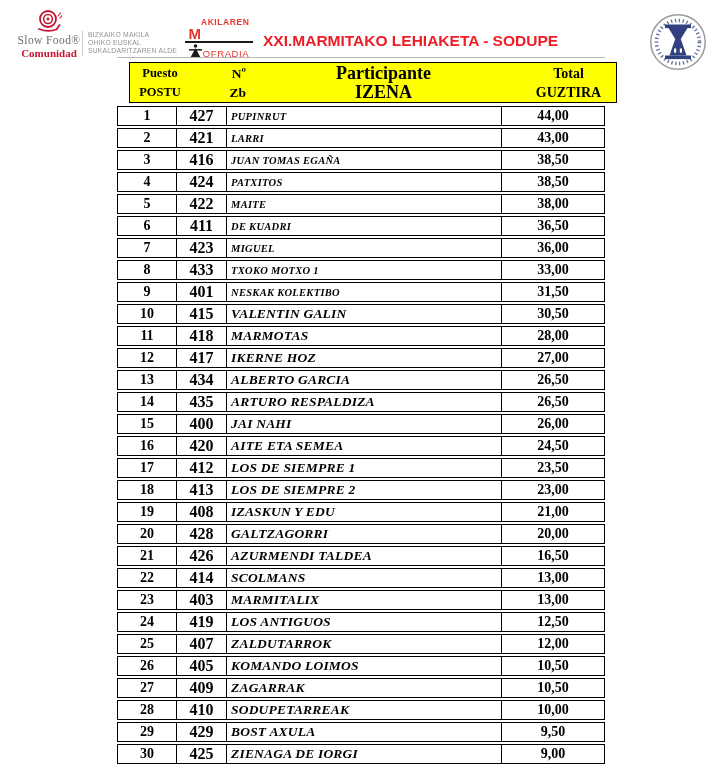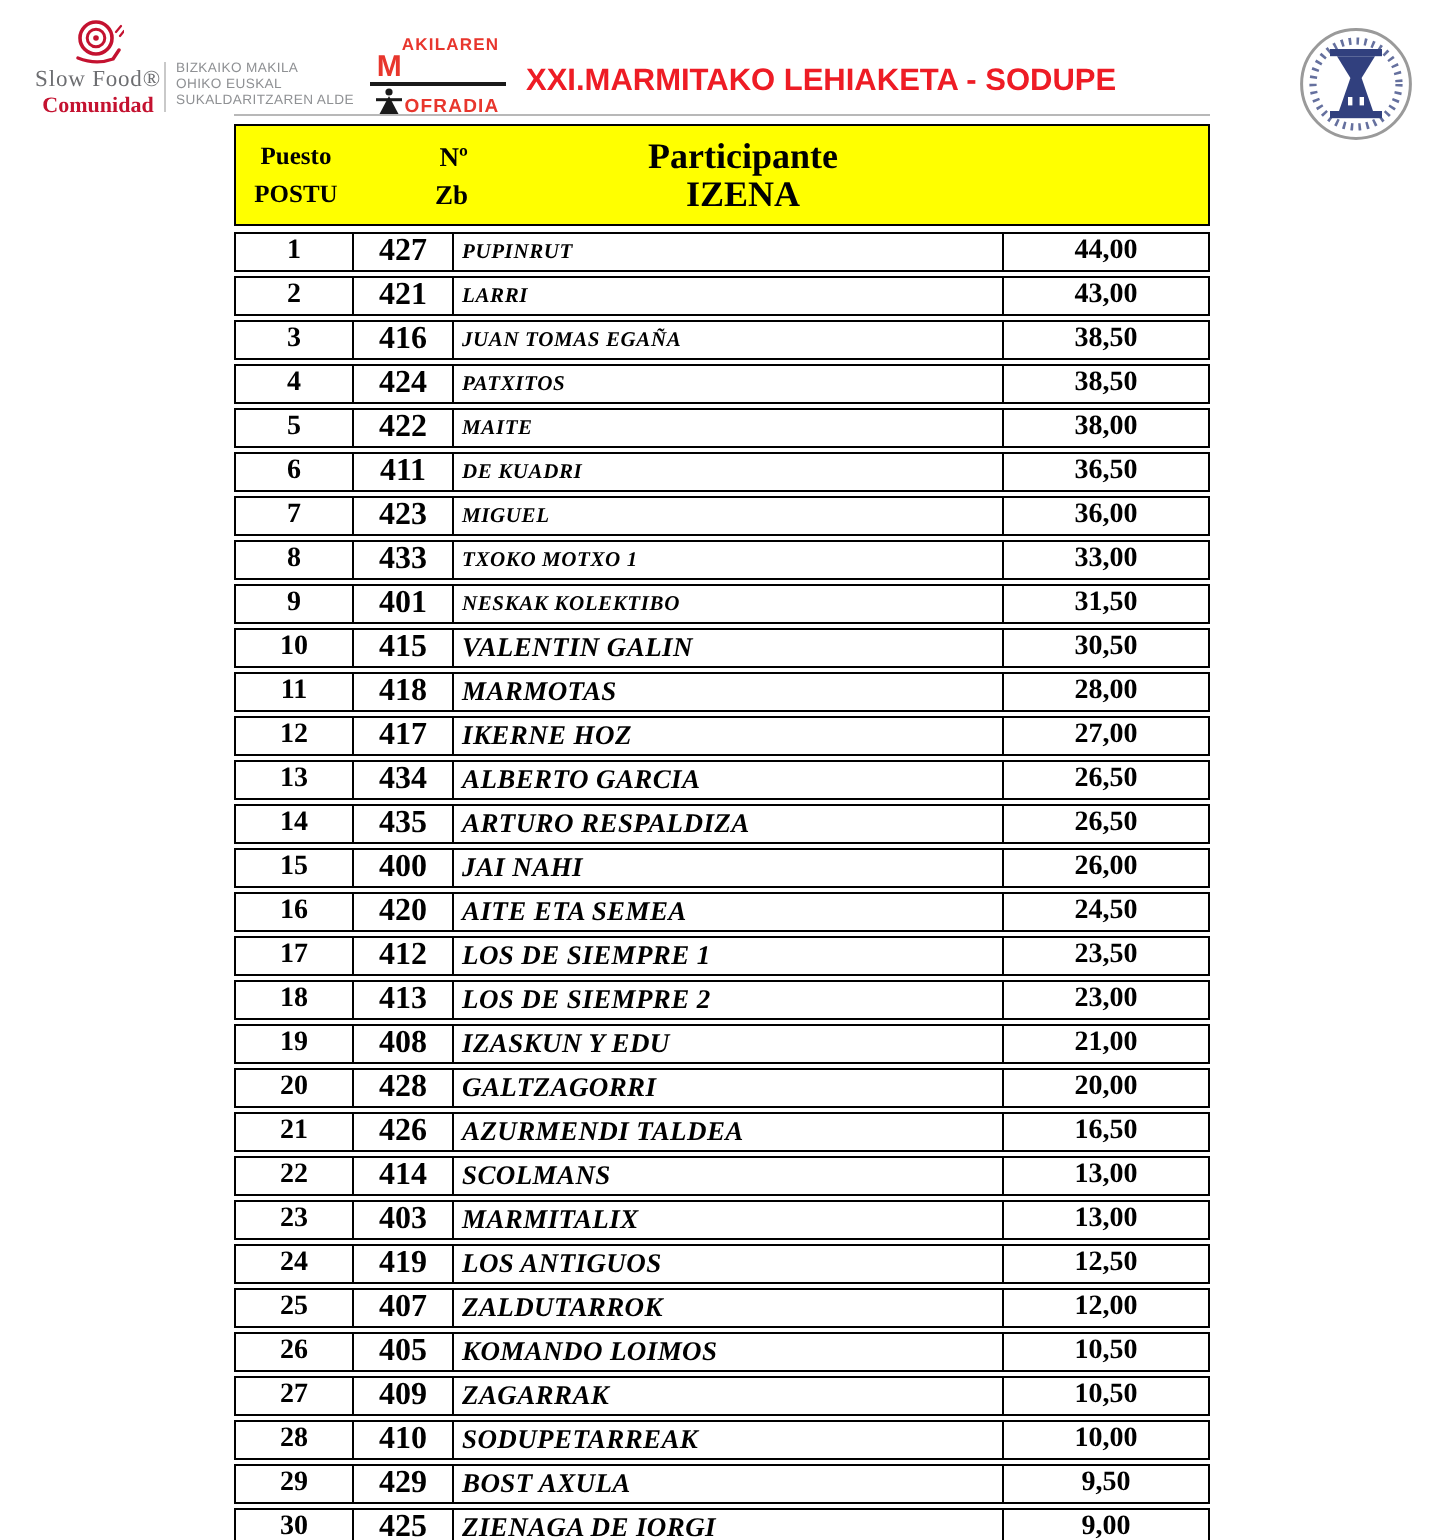--- a/index.html
+++ b/index.html
@@ -18,36 +18,36 @@
             font-family:"Liberation Sans","DejaVu Sans",sans-serif;
             font-size:6.8px;line-height:8px;color:#8f9194;letter-spacing:.2px;}
 
   .kofradia{position:absolute;left:183px;top:16px;width:72px;text-align:center;
             font-family:"Liberation Sans","DejaVu Sans",sans-serif;color:var(--kofradia-red,#E8362D);}
   .k1{display:flex;align-items:flex-end;justify-content:center;line-height:13px;}
   .k-initial{font-size:15px;font-weight:bold;}
   .k-rest1{font-size:8.5px;font-weight:bold;letter-spacing:.6px;padding-bottom:11px;}
   .k-bar{height:2px;background:#1a1a1a;margin:1px 2px 0 2px;}
   .k2{display:flex;align-items:center;justify-content:center;gap:1px;margin-top:1px;}
-  .k-rest2{font-size:9.5px;font-weight:bold;letter-spacing:.6px;}
+  .k-rest2{font-size:9.5px;font-weight:normal;letter-spacing:.6px;}
   .k3{font-size:5px;letter-spacing:2.2px;margin-top:1px;}
 
   .page-title{position:absolute;left:263px;top:32px;white-space:nowrap;
               font-family:"Liberation Sans","DejaVu Sans",sans-serif;
               font-weight:bold;font-size:15.5px;color:var(--title-red,#EE1C25);}
 
   .crest{position:absolute;left:649px;top:13px;color:var(--navy,#31407E);}
 
   .header-rule{position:absolute;left:117px;top:57px;width:488px;height:1px;background:#b8b8b8;}
 
   
   .table-wrap{position:absolute;left:117px;top:62px;width:488px;}
-  .thead{box-sizing:border-box;display:flex;width:488px;height:51px;
+  .thead{box-sizing:border-box;display:flex;width:488px;height:41px;
          background:var(--header-bg,#FFFF00);border:1.7px solid #000;
-         font-weight:bold;color:#000;}
+         font-weight:bold;color:#000;margin-left:12px;}
   .th{display:flex;flex-direction:column;justify-content:center;text-align:center;line-height:19px;}
   .th-puesto{width:60px;font-size:12.5px;}
   .th-num{width:50px;text-align:right;padding-left:6px;font-size:13.5px;}
   .th-name{width:275px;font-size:18px;}
   .th-total{flex:1;font-size:14px;}
 
   table.results{border-collapse:separate;border-spacing:0 2px;width:488px;
                 table-layout:fixed;margin-top:1px;}
   td{border-top:1.6px solid #000;border-bottom:1.6px solid #000;border-right:1.6px solid #000;
      height:16.5px;padding:0;font-weight:bold;color:#000;overflow:hidden;white-space:nowrap;
@@ -129,20 +129,24 @@
         <div>POSTU</div>
       </div>
       <div class="th th-num">
         <div>Nº</div>
         <div>Zb</div>
       </div>
       <div class="th th-name">
         <div>Participante</div>
         <div>IZENA</div>
       </div>
+      <div class="th th-total">
+        <div>Total</div>
+        <div>GUZTIRA</div>
+      </div>
     </div>
     <table class="results">
       <colgroup>
         <col style="width:60px">
           <col style="width:50px">
           <col style="width:275px">
           <col style="width:103px">
       </colgroup>
       <tbody>
           <tr class="row">

